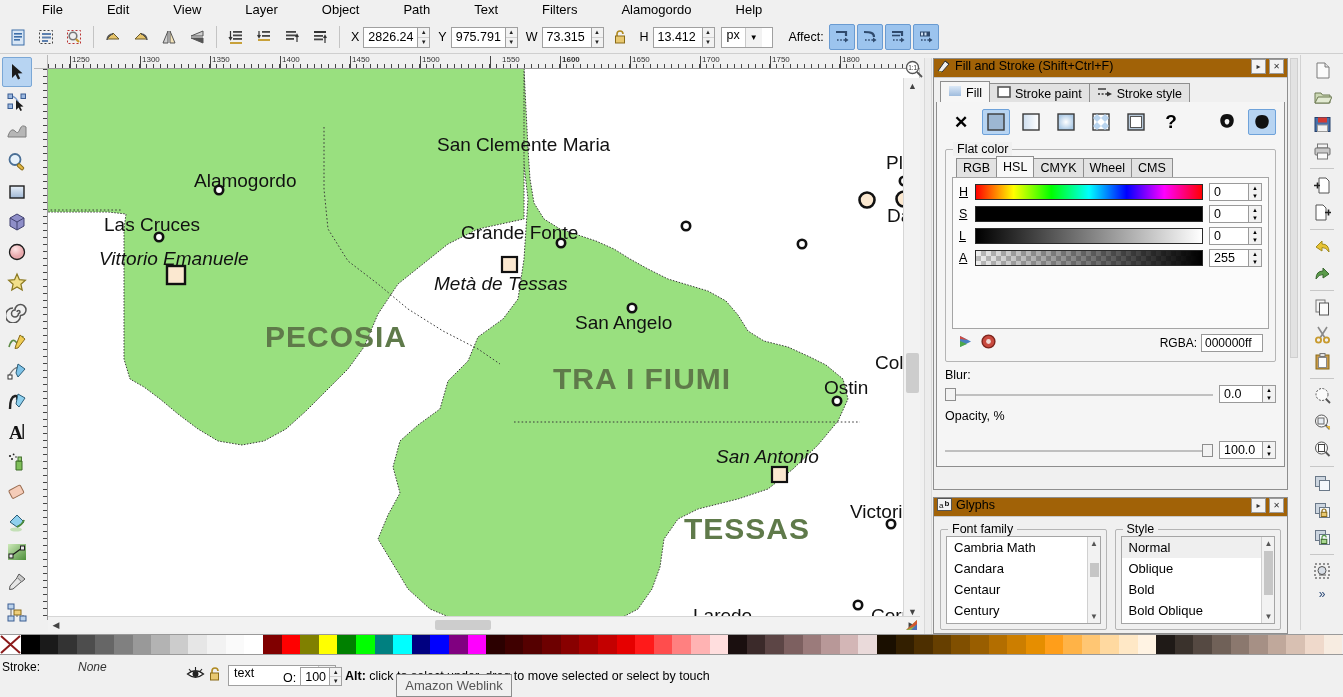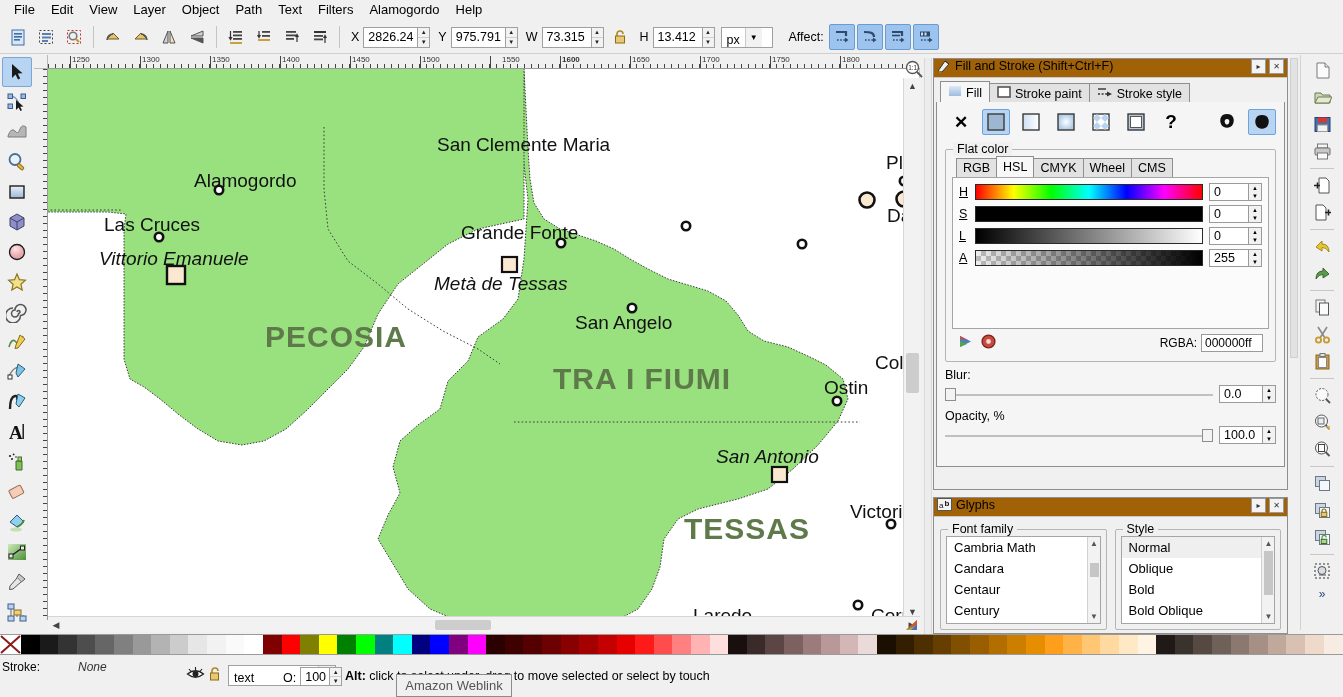--- a/index.html
+++ b/index.html
@@ -15,20 +15,21 @@
   #app { position: relative; width: 1343px; height: 697px; background: #f0f0f0; }
 
   
   .menubar {
     position: absolute; left: 0; top: 0; width: 1343px; height: 20px;
     background: #f0f0f0; display: flex; align-items: center; padding-left: 6px;
   }
   .menu-item {
     padding: 2px 8px; font-size: 13px; line-height: 16px; cursor: default;
     white-space: nowrap;
+    margin-left: 28px;
   }
 
   
   .topbar {
     position: absolute; left: 0; top: 21px; width: 1343px; height: 33px;
     background: #f0f0f0; display: flex; align-items: center; padding-left: 4px;
     border-bottom: 1px solid #cfcfcf;
   }
   .tbtn {
     width: 26px; height: 26px; display: flex; align-items: center; justify-content: center;
@@ -47,21 +48,21 @@
     width: 13px; border: 1px solid #a0a0a0; background: #f2f2f2;
     display: flex; flex-direction: column;
   }
   .spin-btns > div {
     flex: 1; display: flex; align-items: center; justify-content: center;
     font-size: 6px; line-height: 6px; color: #222;
   }
   .spin-btns > div:first-child { border-bottom: 1px solid #cfcfcf; }
   .combo {
     height: 21px; border: 1px solid #a0a0a0; background: #fff; display: flex;
-    align-items: flex-end; font-size: 12.5px;
+    align-items: flex-start; font-size: 12.5px;
   }
   .combo .cval { padding: 0 5px; }
   .combo .carrow {
     width: 17px; align-self: stretch; border-left: 1px solid #c9c9c9;
     background: #f2f2f2; display: flex; align-items: center; justify-content: center;
     font-size: 8px;
   }
 
   
   .toolbox {
@@ -1074,21 +1075,21 @@
             <div class="numfield" style="width:44px">0.0</div>
             <div class="numspin">
                 <div>▲</div>
                 <div>▼</div>
               </div>
           </div>
         </div>
 
         <div style="padding:6px 8px 0 8px">
           <div style="font-size:12.5px">Opacity, %</div>
-          <div style="display:flex;align-items:center;margin-top:3px">
+          <div style="display:flex;align-items:center;margin-top:18px">
             <div class="hslider">
               <div class="htrack"></div>
               <div class="hknob" style="right:0px"></div>
             </div>
             <div class="numfield" style="width:44px">100.0</div>
             <div class="numspin">
                 <div>▲</div>
                 <div>▼</div>
               </div>
           </div>

